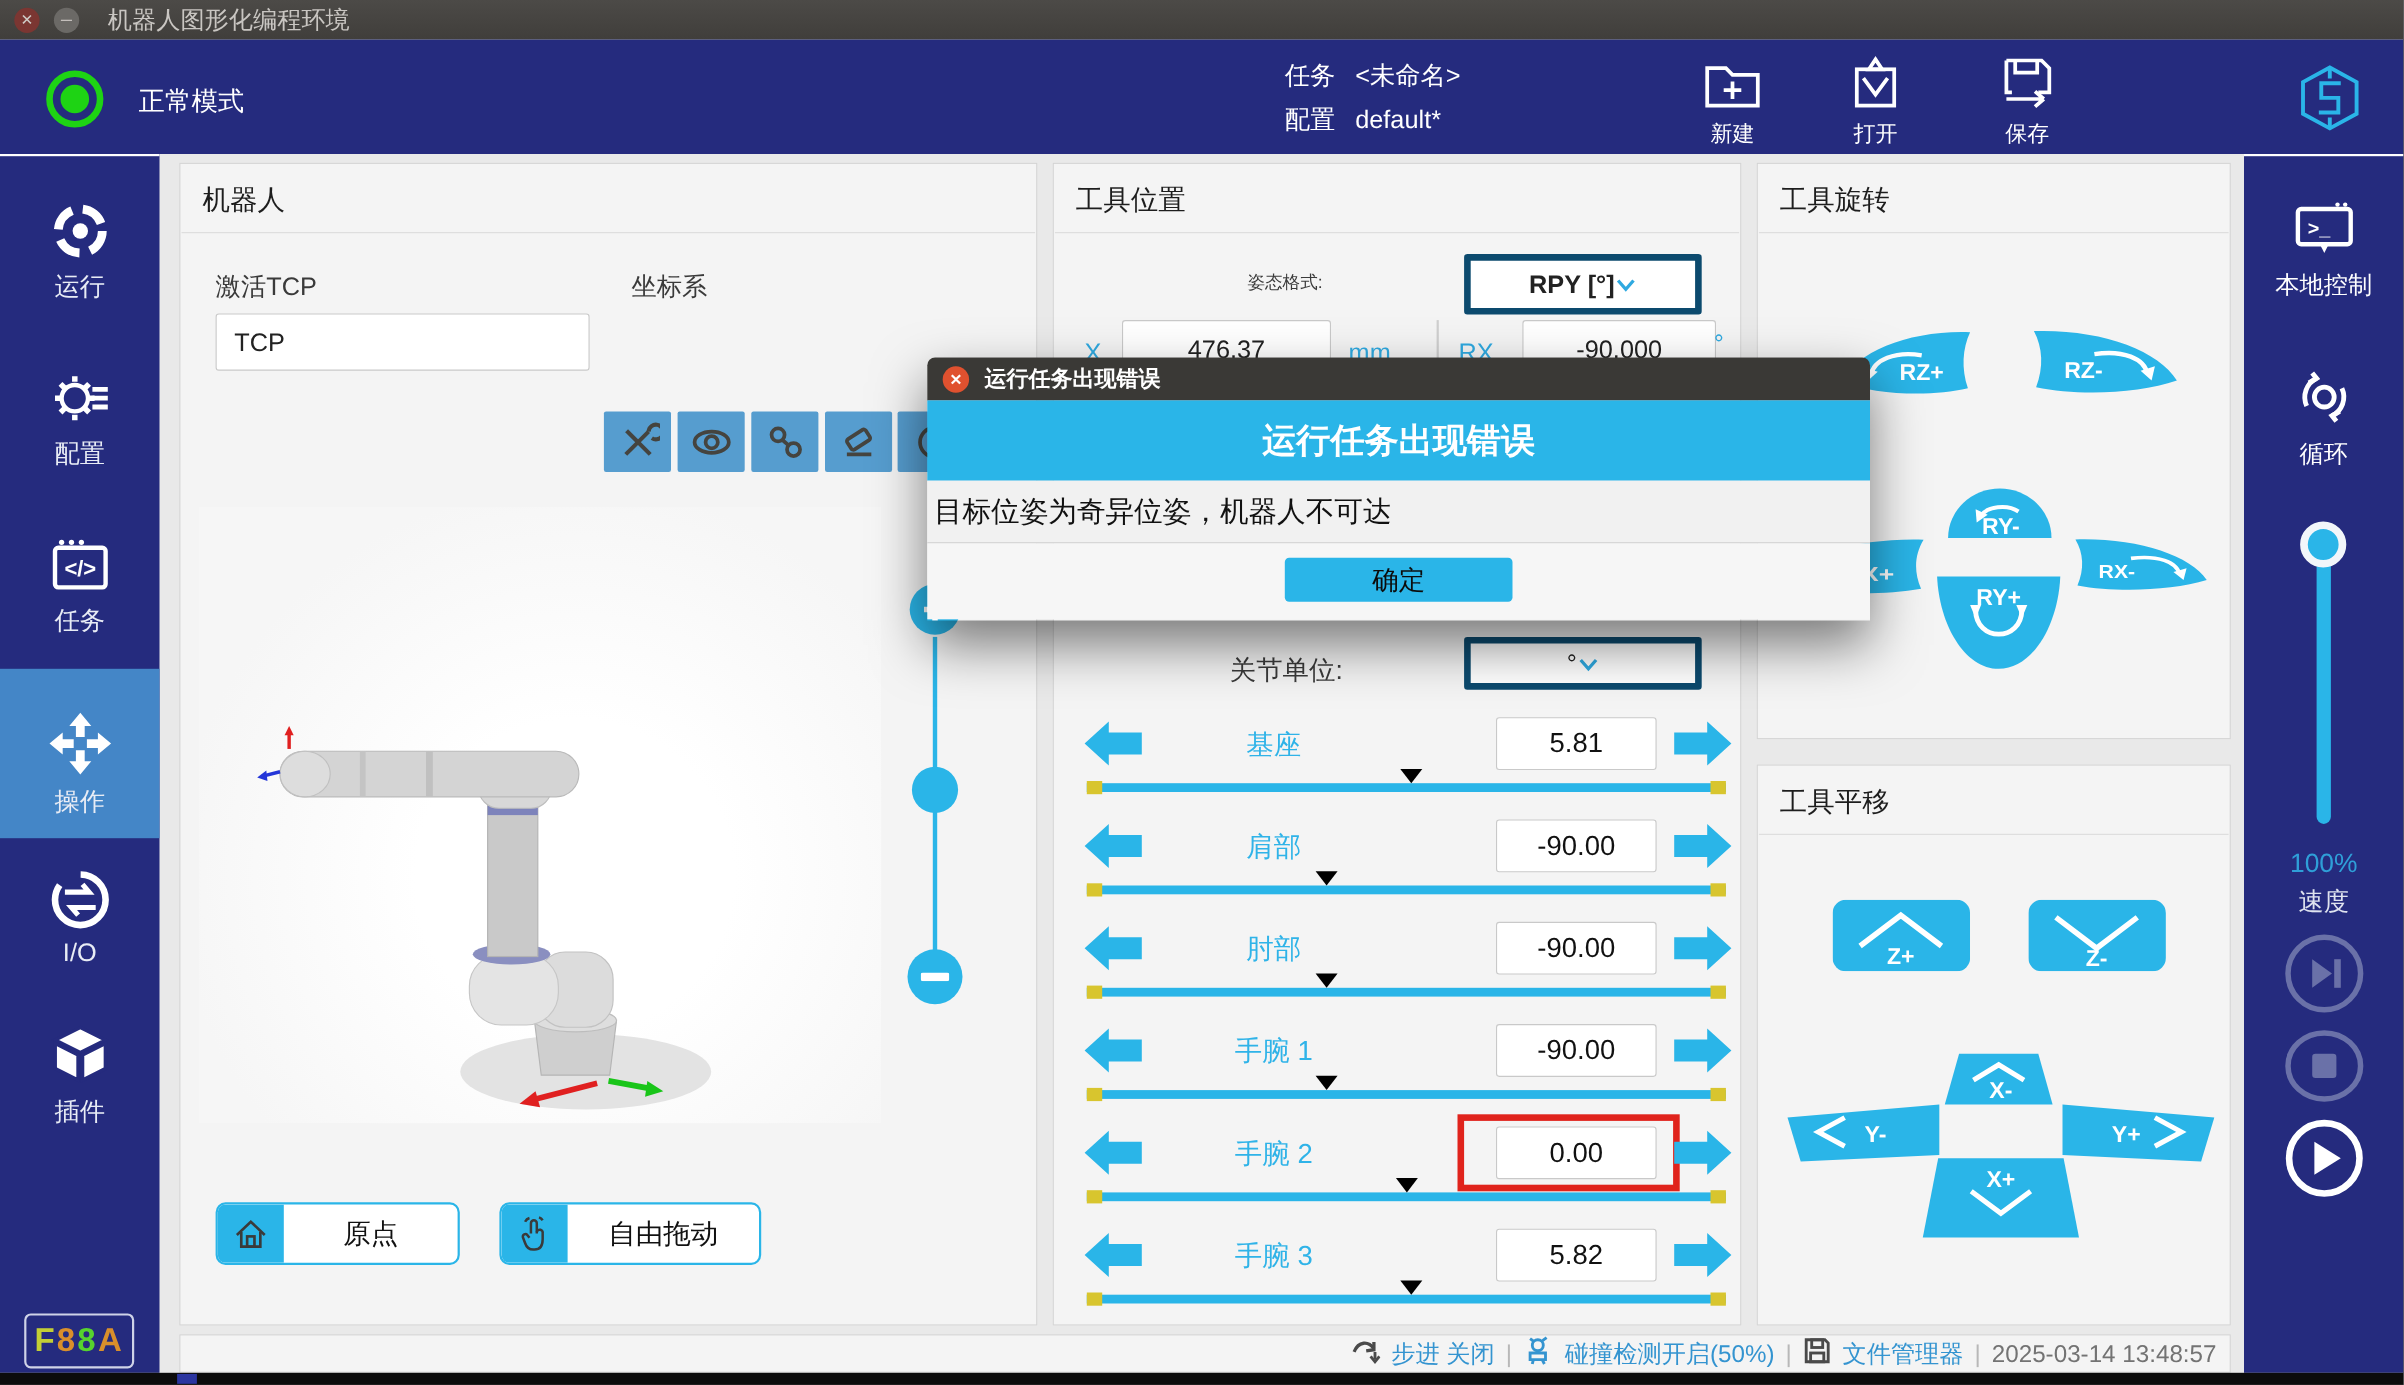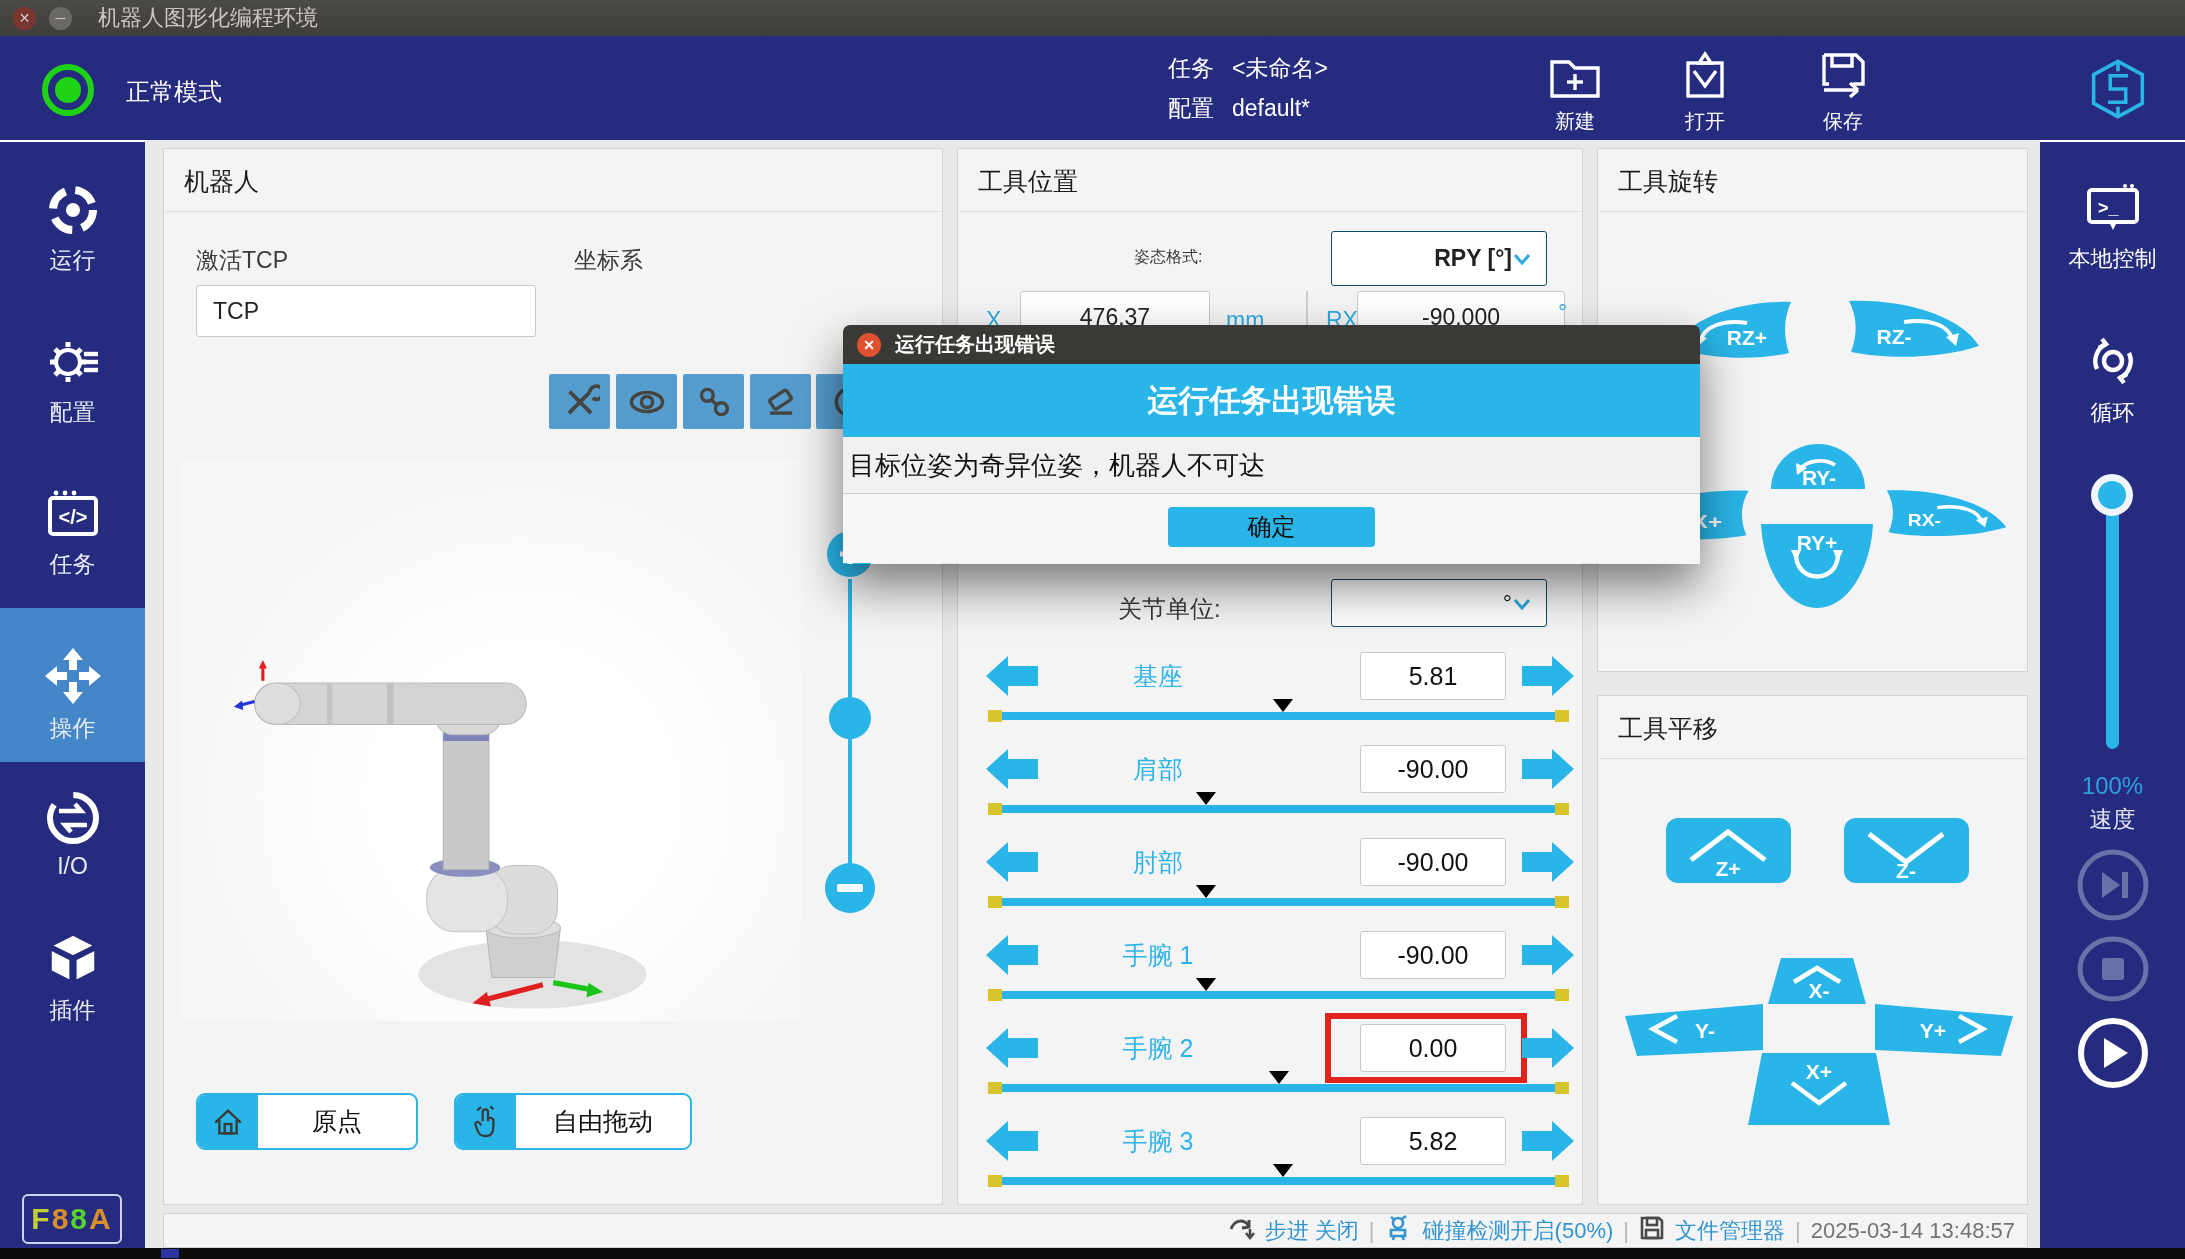--- a/index.html
+++ b/index.html
@@ -50,21 +50,21 @@
   .pb-btn{position:absolute;left:36px;width:74px;height:74px;border-radius:50%;display:flex;align-items:center;justify-content:center;}
 
   
   .panel{position:absolute;background:var(--panel-bg);border:1px solid #d4d4d4;}
   .panel-title{position:absolute;left:20px;top:16px;font-size:25px;color:#1d1d1d;}
   .panel-divider{position:absolute;left:1px;right:1px;top:62px;height:1px;background:#dcdcdc;}
 
   
   .fld-label{position:absolute;font-size:23px;color:#3a3a3a;}
   .input-box{position:absolute;background:#fff;border:1px solid #c9c9c9;border-radius:3px;font-size:23px;color:#222;display:flex;align-items:center;padding:0 16px;}
-  .dropdown{position:absolute;background:#fff;border:1px solid #0c4a6e;border-radius:3px;font-size:23px;color:#222;display:flex;align-items:center;justify-content:flex-end;padding:0 14px;}
+  .dropdown{position:absolute;background:#fff;border:6px solid #0c4a6e;border-radius:3px;font-size:23px;color:#222;display:flex;align-items:center;justify-content:center;padding:0 14px;}
   .toolbtn{position:absolute;width:61px;height:55px;background:var(--tool-btn);border-radius:2px;display:flex;align-items:center;justify-content:center;}
   .viewport{position:absolute;left:17px;top:312px;width:620px;height:560px;background:radial-gradient(ellipse at 55% 60%,#ffffff 30%,#f6f6f6 75%);}
   .zoomline{position:absolute;left:684px;top:430px;width:4px;height:307px;background:var(--accent);}
   .zoomcircle{position:absolute;border-radius:50%;background:var(--accent);color:#fff;display:flex;align-items:center;justify-content:center;}
   .footer-btn{position:absolute;top:944px;height:57px;border:2px solid var(--accent);border-radius:9px;background:#fff;display:flex;overflow:hidden;}
   .footer-btn .ic{width:60px;background:var(--accent);display:flex;align-items:center;justify-content:center;}
   .footer-btn .lb{flex:1;display:flex;align-items:center;justify-content:center;font-size:25px;color:#111;padding:0 10px;}
 
   
   .blue-lb{position:absolute;color:#2fa9e0;font-size:23px;}
@@ -437,21 +437,21 @@
             <polyline points="3,3 10,11 17,3"></polyline>
           </svg>
       </span>
     </div>
 
     <div class="blue-lb" style="left:28px;top:158px">X</div>
     <div class="input-box" style="left:62px;top:142px;width:190px;height:52px;justify-content:center">476.37</div>
     <div class="blue-lb" style="left:268px;top:158px">mm</div>
     <div class="vdiv" style="left:348px;top:142px;height:54px"></div>
     <div class="blue-lb" style="left:368px;top:158px">RX</div>
-    <div class="input-box" style="left:399px;top:142px;width:208px;height:52px;justify-content:center">-90.000</div>
+    <div class="input-box" style="left:426px;top:142px;width:176px;height:52px;justify-content:center">-90.000</div>
     <div class="blue-lb" style="left:600px;top:150px">°</div>
 
     <div class="fld-label" style="left:160px;top:444px;font-size:24px">关节单位:</div>
     <div class="dropdown" style="left:373px;top:430px;width:216px;height:48px">
       <span>°</span>
       <span>
         <svg width="20" height="14" viewBox="0 0 20 14" fill="none" stroke="#2fa9e0" stroke-width="3">
             <polyline points="3,3 10,11 17,3"></polyline>
           </svg>
       </span>

